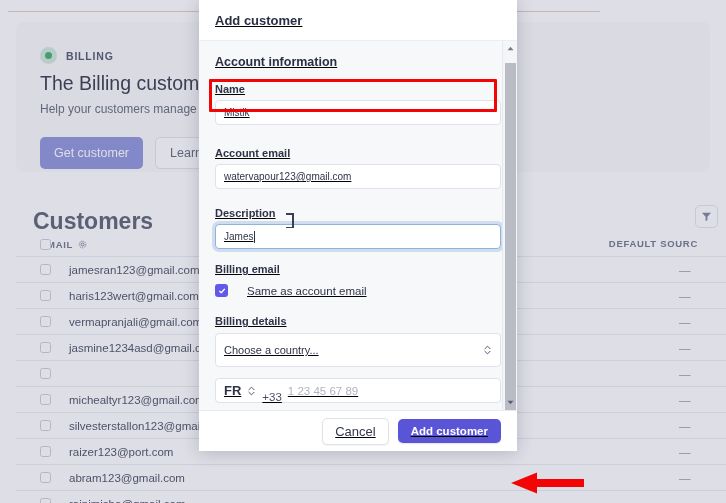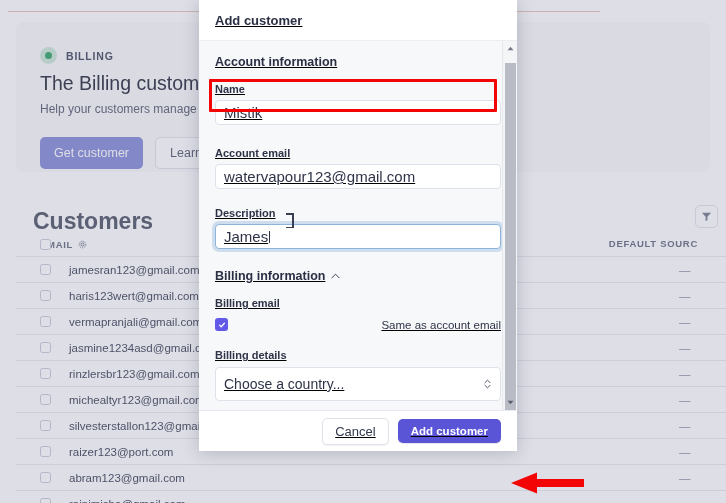--- a/index.html
+++ b/index.html
@@ -152,21 +152,21 @@
   }
   .field-label {
     font-size: 11px; font-weight: 700; color: #2f3347;
     margin-bottom: 5px;
   }
   .input {
     width: 100%; height: 25px;
     background: #ffffff;
     border: 1px solid #dfe2ea;
     border-radius: 4px;
-    font-size: 15px; color: #2f3347;
+    font-size: 10px; color: #2f3347;
     padding: 0 8px;
     display: flex; align-items: center;
     font-family: inherit;
   }
   .field { margin-bottom: 14px; position: relative; }
 
   .field.highlighted { margin-bottom: 14px; }
   .red-box {
     position: absolute; left: -6px; top: -4px;
     width: 288px; height: 33px;
@@ -194,35 +194,35 @@
     background: #3a3f52;
   }
   .text-cursor::before { top: 0; }
   .text-cursor::after { bottom: 0; }
   .text-cursor i {
     position: absolute; left: 3px; top: 0; width: 1.5px; height: 100%;
     background: #3a3f52; display: block;
   }
 
   .checkbox-row {
-    display: flex; align-items: center; gap: 12px;
-    margin-top: 4px; margin-bottom: 18px; justify-content: space-between;
+    display: flex; align-items: center; gap: 19px;
+    margin-top: 4px; margin-bottom: 18px;
   }
   .cb-checked {
     width: 13px; height: 13px; border-radius: 3px;
     background: #6259e8;
     display: flex; align-items: center; justify-content: center;
     flex: 0 0 13px;
   }
   .cb-label { font-size: 11.5px; color: #2f3347; }
 
   .select-input {
     width: 100%; height: 25px;
     background: #ffffff; border: 1px solid #dfe2ea; border-radius: 4px;
-    font-size: 14px; color: #2f3347;
+    font-size: 11px; color: #2f3347;
     padding: 16px 8px;
     display: flex; align-items: center; justify-content: space-between;
     font-family: inherit;
   }
   .phone-input {
     width: 100%; height: 25px; margin-top: 11px;
     background: #ffffff; border: 1px solid #dfe2ea; border-radius: 4px;
     display: flex; align-items: center; padding: 0 8px; gap: 6px;
   }
   .phone-cc { font-size: 13px; font-weight: 700; color: #2f3347; }
@@ -335,21 +335,20 @@
             <span class="row-email">vermapranjali@gmail.com</span>
             <span class="row-dash">—</span>
           </div>
           <div class="row">
             <span class="cb"></span>
             <span class="row-email">jasmine1234asd@gmail.com</span>
             <span class="row-dash">—</span>
           </div>
           <div class="row">
             <span class="cb"></span>
-            <span class="row-email">rinzlersbr123@gmail.com</span>
             <span class="row-dash">—</span>
           </div>
           <div class="row">
             <span class="cb"></span>
             <span class="row-email">michealtyr123@gmail.com</span>
             <span class="row-dash">—</span>
           </div>
           <div class="row">
             <span class="cb"></span>
             <span class="row-email">silvesterstallon123@gmail.com</span>
@@ -402,26 +401,20 @@
       <div class="field-label">Description</div>
       <div class="input focused">
         <span>James</span>
           <span class="caret"></span>
       </div>
       <div class="text-cursor">
           <i></i>
         </div>
     </div>
 
-    <div class="section-title-row">
-      <span>Billing information</span>
-      <svg width="9" height="6" viewBox="0 0 10 6">
-          <path d="M1 5l4-4 4 4" fill="none" stroke="#3b3f52" stroke-width="1.1" stroke-linecap="round"></path>
-        </svg>
-    </div>
 
     <div class="field-label" style="margin-bottom:9px;">Billing email</div>
 
     <div class="checkbox-row">
       <span class="cb-checked">
         <svg width="8" height="8" viewBox="0 0 10 10">
             <path d="M2 5.2l2 2 4-4.4" fill="none" stroke="#ffffff" stroke-width="1.6" stroke-linecap="round" stroke-linejoin="round"></path>
           </svg>
       </span>
       <span class="cb-label">Same as account email</span>

